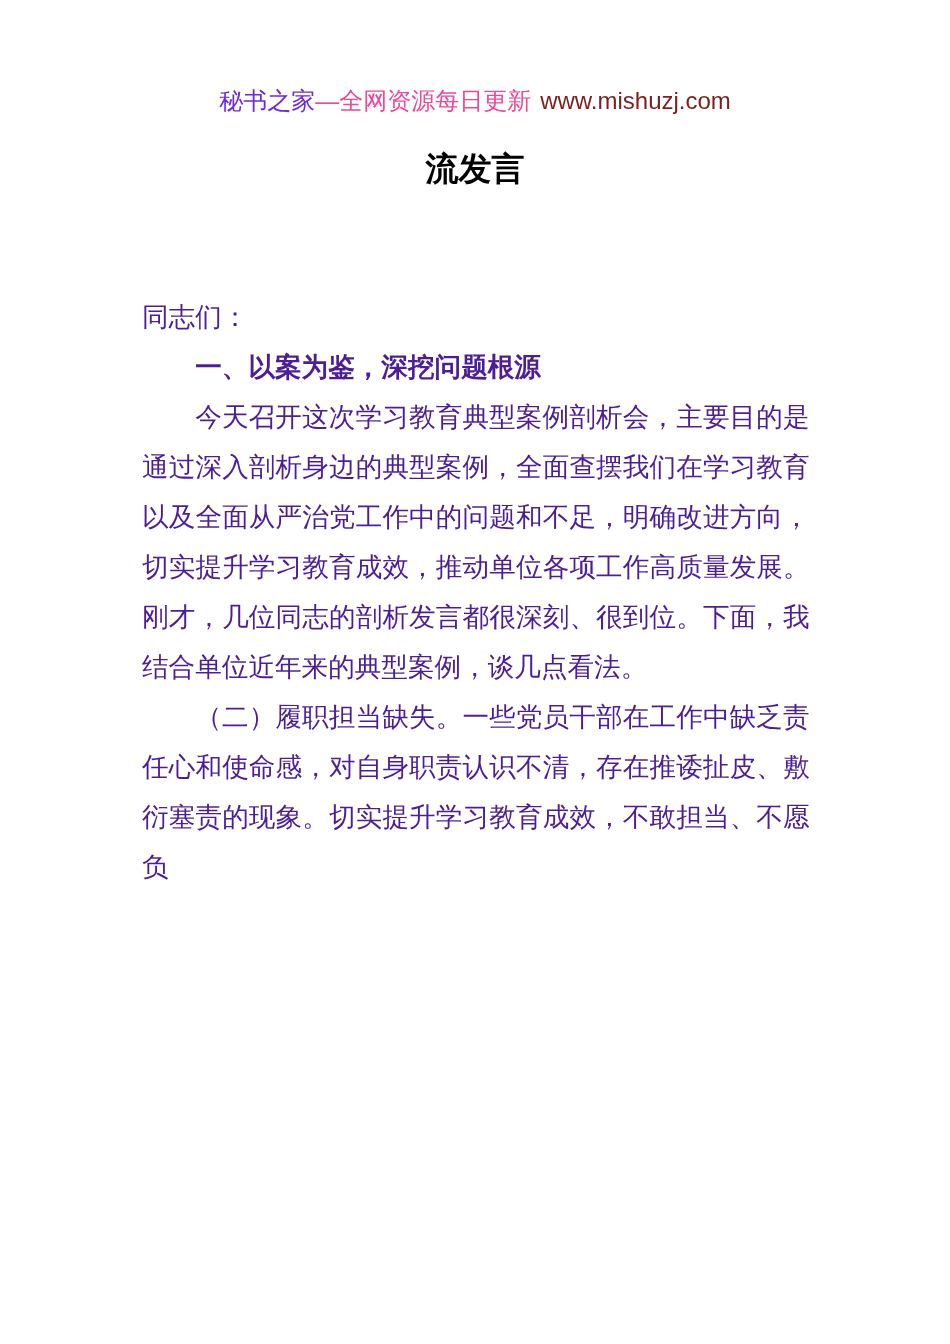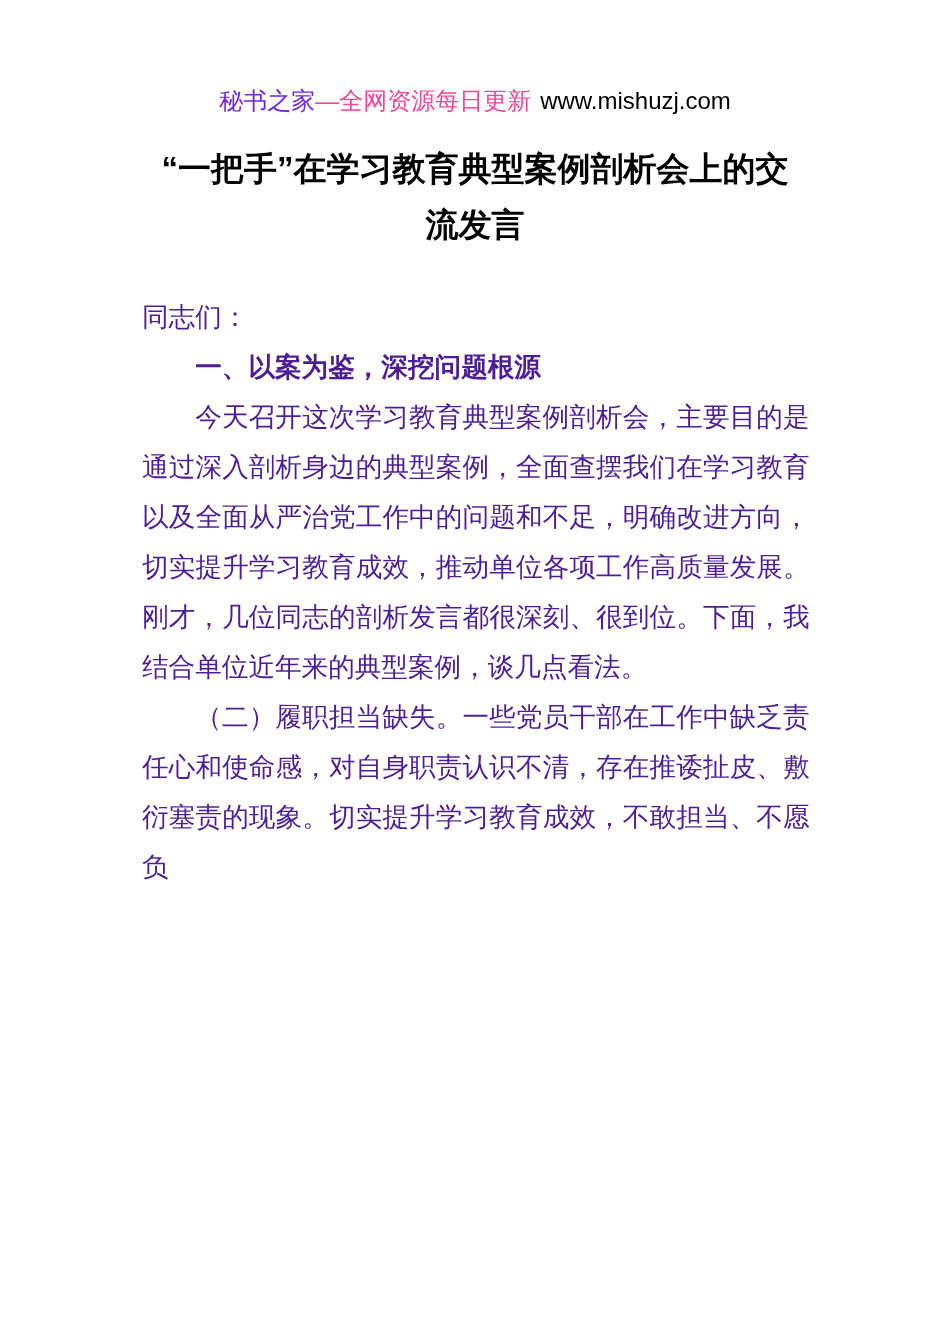--- a/index.html
+++ b/index.html
@@ -28,21 +28,21 @@
     white-space: nowrap;
   }
   .brand {
     color: #6d28d9;
     font-weight: 400;
   }
   .tagline {
     color: #ec4899;
   }
   .url {
-    color: #000000;
+    color: #7f1d1d;
     margin-left: 9px;
   }
   
   .doc-title {
     position: absolute;
     top: 141px;
     left: 0;
     width: 100%;
     margin: 0;
     text-align: center;
@@ -77,21 +77,20 @@
 </head>
 <body>
 
 <div class="page">
 
   <div class="header">
     <span class="brand">秘书之家</span><span class="tagline">—全网资源每日更新</span><span class="url">www.mishuzj.com</span>
   </div>
 
   <h1 class="doc-title">
-    <div>“一把手”在学习教育典型案例剖析会上的交</div>
     <div>流发言</div>
   </h1>
 
   <div class="doc-body">
     <p>同志们：</p>
     <p class="indent hd">一、以案为鉴，深挖问题根源</p>
     <p class="indent">今天召开这次学习教育典型案例剖析会，主要目的是通过深入剖析身边的典型案例，全面查摆我们在学习教育以及全面从严治党工作中的问题和不足，明确改进方向，切实提升学习教育成效，推动单位各项工作高质量发展。刚才，几位同志的剖析发言都很深刻、很到位。下面，我结合单位近年来的典型案例，谈几点看法。</p>
     <p class="indent">（二）履职担当缺失。一些党员干部在工作中缺乏责任心和使命感，对自身职责认识不清，存在推诿扯皮、敷衍塞责的现象。切实提升学习教育成效，不敢担当、不愿负</p>
   </div>
 

